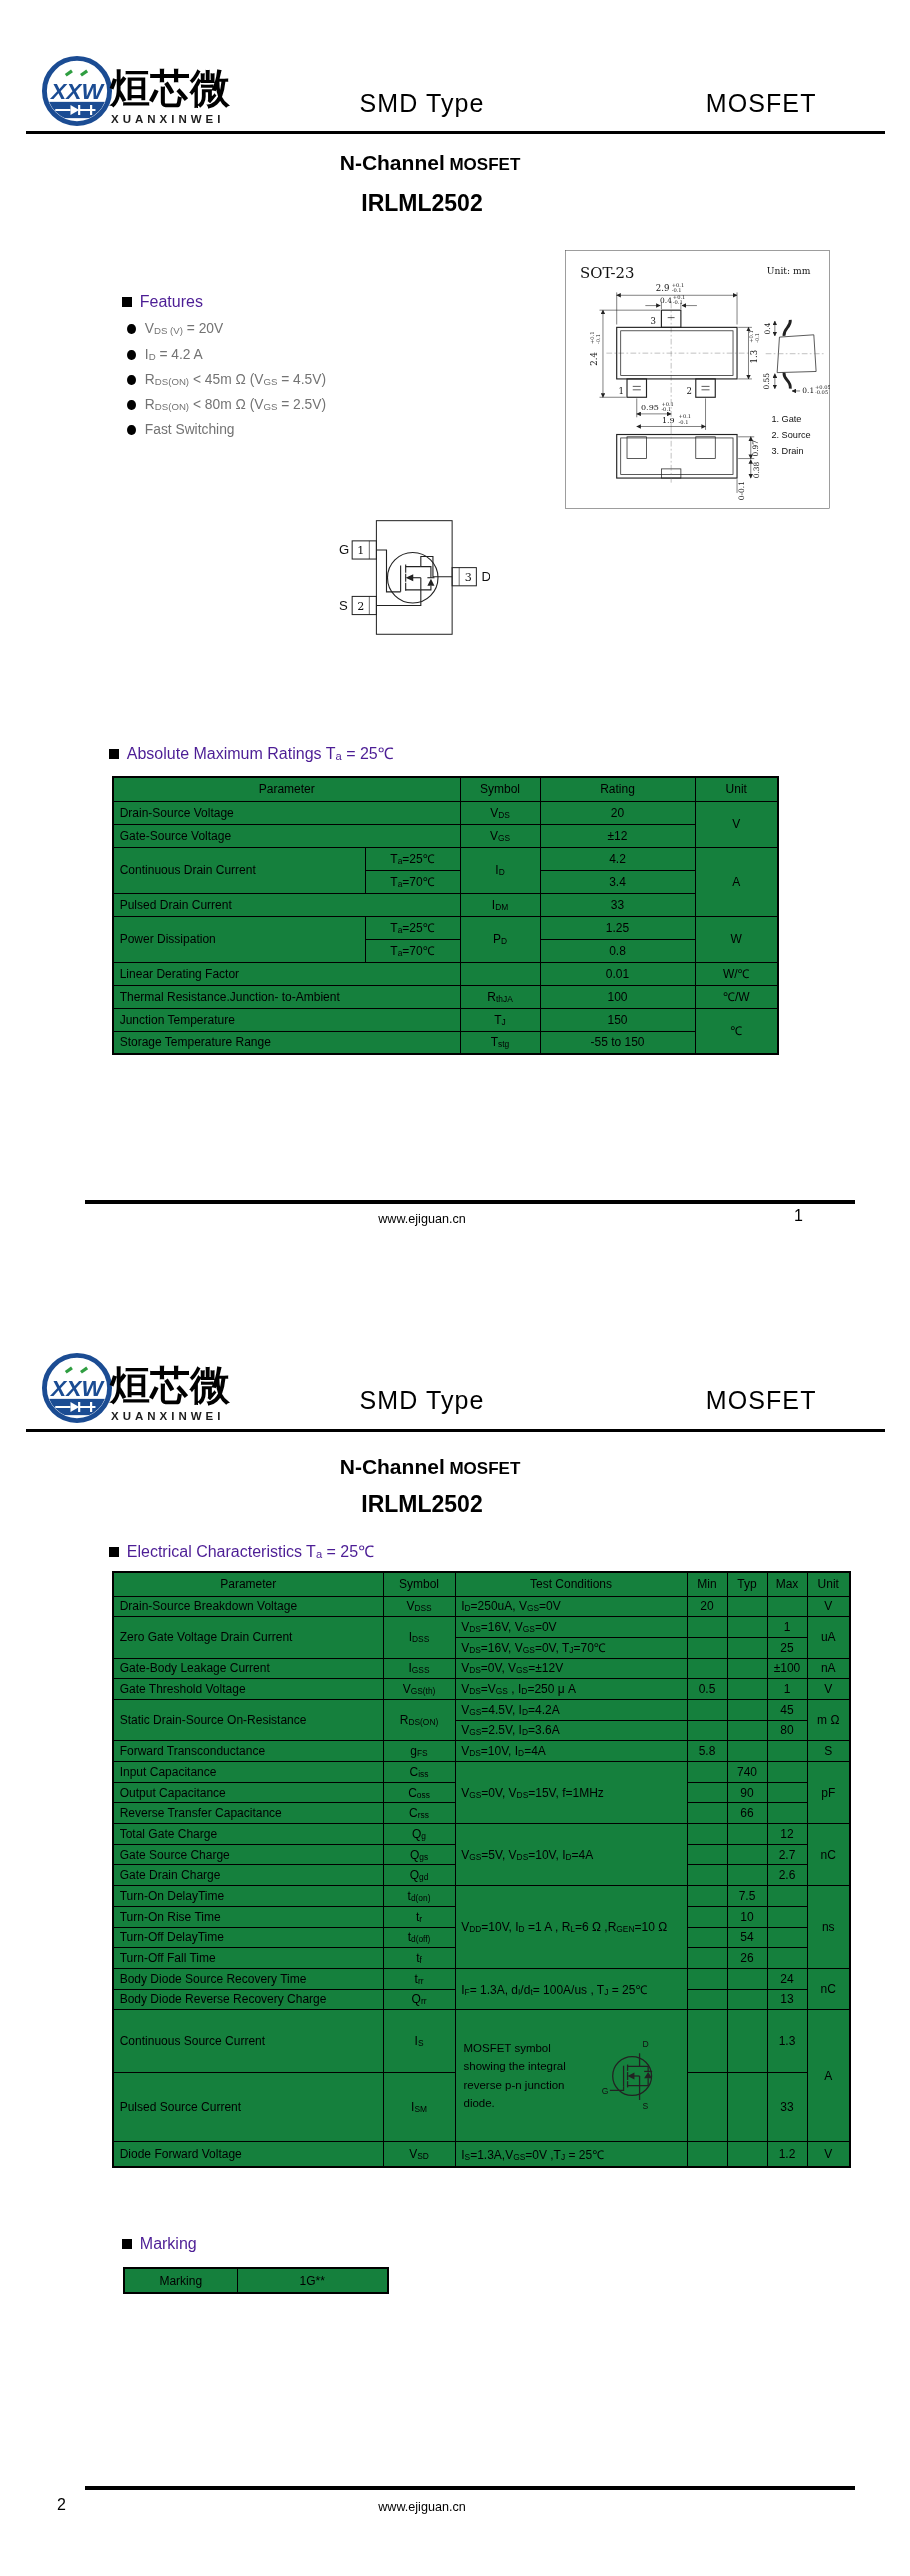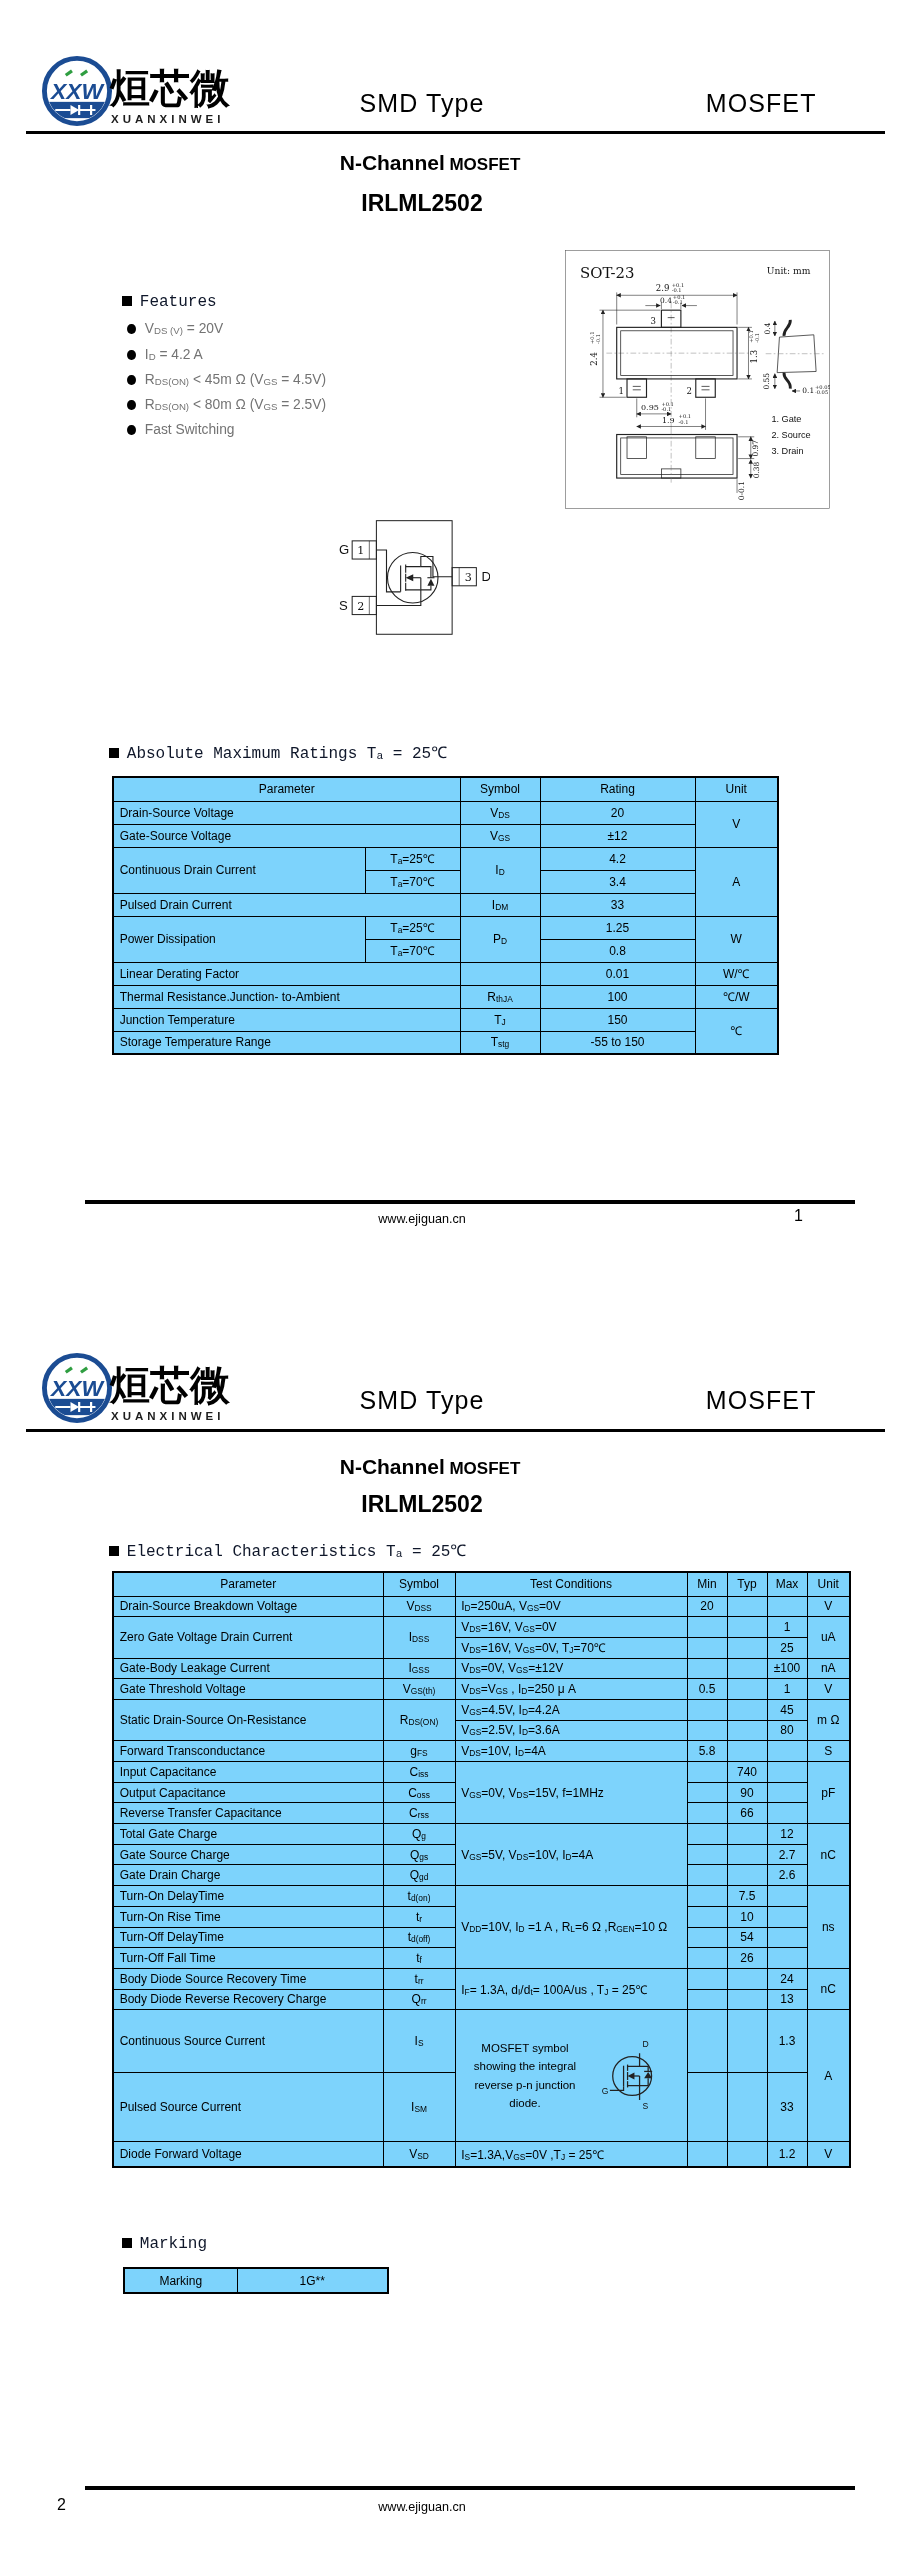--- a/index.html
+++ b/index.html
@@ -13,38 +13,38 @@
   .logo-en{font-size:11.5px;font-weight:bold;letter-spacing:4px;color:#1d1d1d;line-height:1;}
   .hdr-center{left:0;right:0;text-align:center;font-size:25px;letter-spacing:1.1px;color:#000;line-height:1;}
   .hdr-right{font-size:25px;letter-spacing:1.1px;color:#000;line-height:1;}
   .rule{background:#000;height:3.4px;}
 
   .title1{left:0;right:0;text-align:center;font-weight:bold;color:#000;line-height:1;margin-left:16px;}
   .title1 .big{font-size:21px;}
   .title1 .small{font-size:17px;}
   .title2{left:0;right:0;text-align:center;font-weight:bold;font-size:23px;color:#000;line-height:1;}
 
-  .sect{font-size:16px;color:#0f172a;line-height:1;white-space:nowrap;font-family:Liberation Mono, monospace;}
+  .sect{font-size:16px;color:#4c1d95;line-height:1;white-space:nowrap;}
   .sq{display:inline-block;width:9.8px;height:9.8px;background:#000;margin-right:8px;}
   .feat{font-size:13.8px;color:#737373;line-height:1;white-space:nowrap;}
   .dot{display:inline-block;width:8.6px;height:9.8px;border-radius:50%;background:#000;margin-right:9.2px;vertical-align:-1.1px;}
 
   sub{font-size:70%;vertical-align:-0.12em;letter-spacing:0;}
 
   
-  table{border-collapse:collapse;table-layout:fixed;background:#7dd3fc;}
+  table{border-collapse:collapse;table-layout:fixed;background:#15803d;}
   td,th{border:1.7px solid #000;font-size:12px;font-weight:normal;text-align:center;
         padding:0 3.4px;color:#000;overflow:hidden;}
   table.data{border:2.3px solid #000;}
   td.l{text-align:left;padding-left:5.7px;}
   tr.h36{height:20.7px;} tr.h40{height:23px;margin-top:32px;} tr.h42{height:24px;} tr.h44{height:25px;}
   tr.h110{height:63px;} tr.h120{height:69px;}
 
   .note-cell{display:flex;align-items:center;gap:2.3px;}
-  .note-text{width:123px;text-align:center;font-size:11.5px;line-height:1.6;padding-left:4.6px;}
+  .note-text{width:123px;text-align:left;font-size:11.5px;line-height:1.6;padding-left:4.6px;}
 
   .footer-url{left:0;right:0;text-align:center;font-size:12.6px;color:#000;}
   .pagenum{font-size:16px;color:#000;}
 
   
   svg{display:block;}
   .frame{fill:none;stroke:#555;stroke-width:1;}
   .ln{stroke:#222;stroke-width:2;fill:none;}
   .ln1{stroke:#222;stroke-width:1.3;fill:none;}
   .lead{stroke:#222;stroke-width:5;fill:none;}

